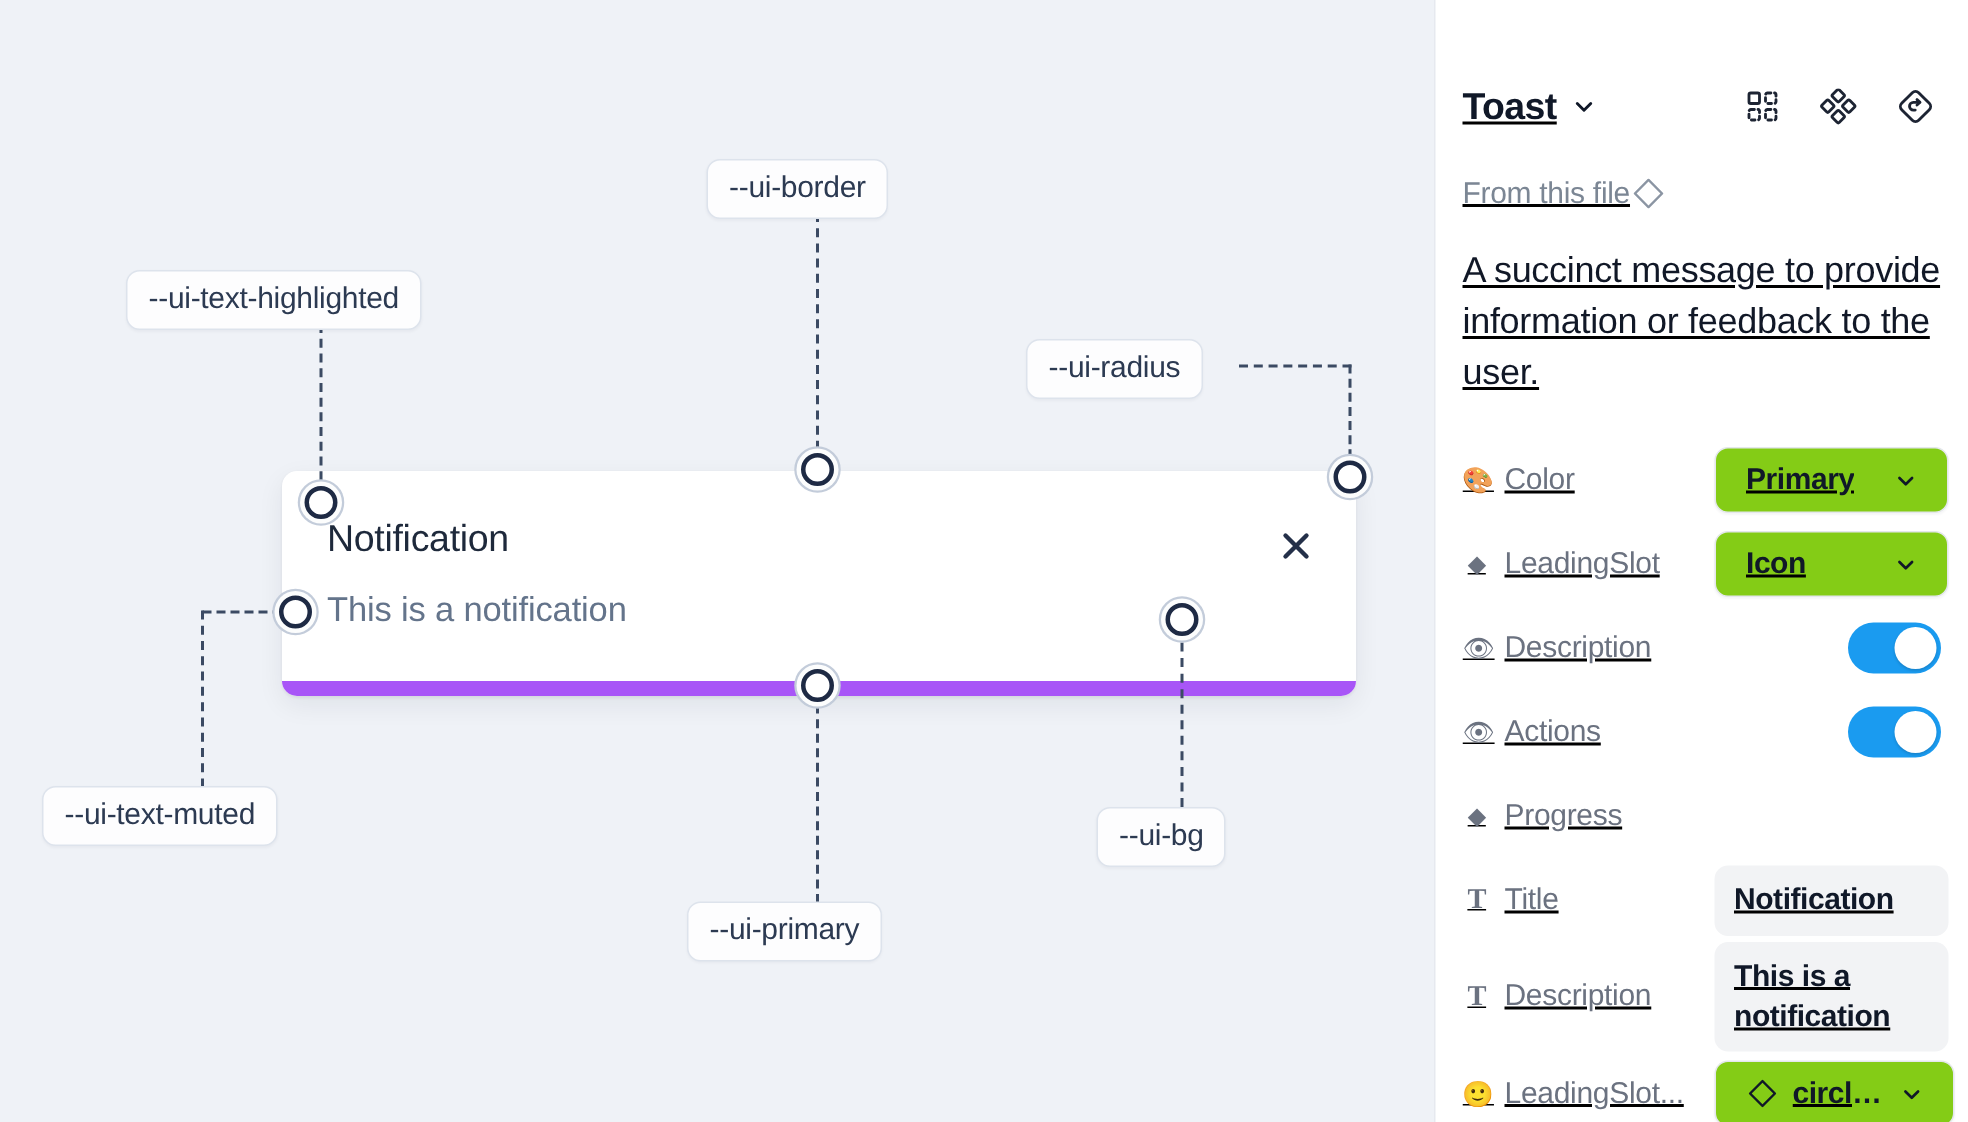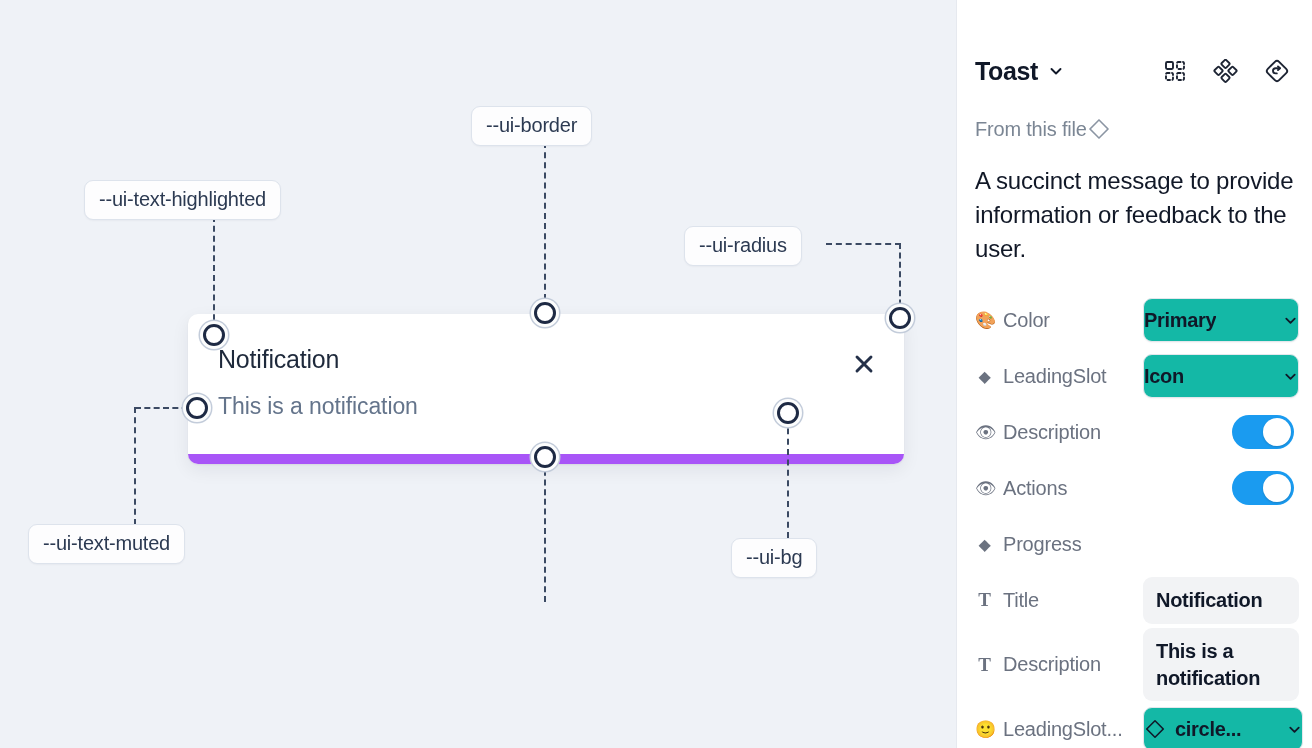--- a/index.html
+++ b/index.html
@@ -92,20 +92,21 @@
   }
 
   
   #panel {
     position: relative;
     width: 356px; height: 748px;
     background: #ffffff;
     border-left: 1.5px solid #e6e9ef;
     flex: 0 0 356px;
     padding: 0 18px;
+    text-decoration: underline;
   }
   .panel-header {
     display: flex; align-items: center;
     height: 58px; margin-top: 42px;
   }
   .panel-title {
     font-size: 25px; font-weight: 700; color: #101828;
     letter-spacing: -.4px;
   }
   .panel-title-caret {
@@ -143,25 +144,25 @@
     overflow: hidden; white-space: nowrap;
   }
   .prop-ico { font-size: 17px; width: 19px; display: inline-block; text-align: center; }
   .prop-ico.diamond { color: #6b7280; font-size: 16px; }
   .prop-ico.tglyph { font-family: "Liberation Serif", serif; font-weight: 700; font-size: 19px; color: #6b7280; }
   .prop-ctl { margin-left: auto; }
 
   .select {
     position: relative;
     width: 156px; height: 44px;
-    background: #14b8a6;
+    background: #84cc16;
     border: 1.5px solid #e4e7ec;
     border-radius: 9px;
     display: flex; align-items: center;
-    padding: 0 0;
+    padding: 0 20px;
     font-size: 20px; font-weight: 700; color: #101828;
     letter-spacing: -.3px;
     cursor: pointer;
     box-shadow: 0 1px 1.5px rgba(16,24,40,.04);
   }
   .select .sel-val { overflow: hidden; white-space: nowrap; text-overflow: ellipsis; }
   .select .caret { margin-left: auto; color: #101828; display: flex; padding-left: 6px; }
   .select .lead-diamond { margin-right: 9px; display: flex; color: #101828; }
 
   .textbox {
@@ -230,20 +231,21 @@
     <div class="anchor" style="left:534px; top:446px;"></div>
 
     <div class="pill" style="left:471px; top:106px;">--ui-border</div>
 
     <div class="pill" style="left:84px; top:180px;">--ui-text-highlighted</div>
 
     <div class="pill" style="left:684px; top:226px;">--ui-radius</div>
 
     <div class="pill" style="left:28px; top:524px;">--ui-text-muted</div>
 
+    <div class="pill" style="left:458px; top:601px;">--ui-primary</div>
 
     <div class="pill" style="left:731px; top:538px;">--ui-bg</div>
   </div>
 
   <div id="panel">
 
     <div class="panel-header">
       <div class="panel-title">Toast</div>
       <div class="panel-title-caret">
         <svg width="16" height="16" viewBox="0 0 16 16" fill="none" stroke="currentColor" stroke-width="1.9" stroke-linecap="round" stroke-linejoin="round">

